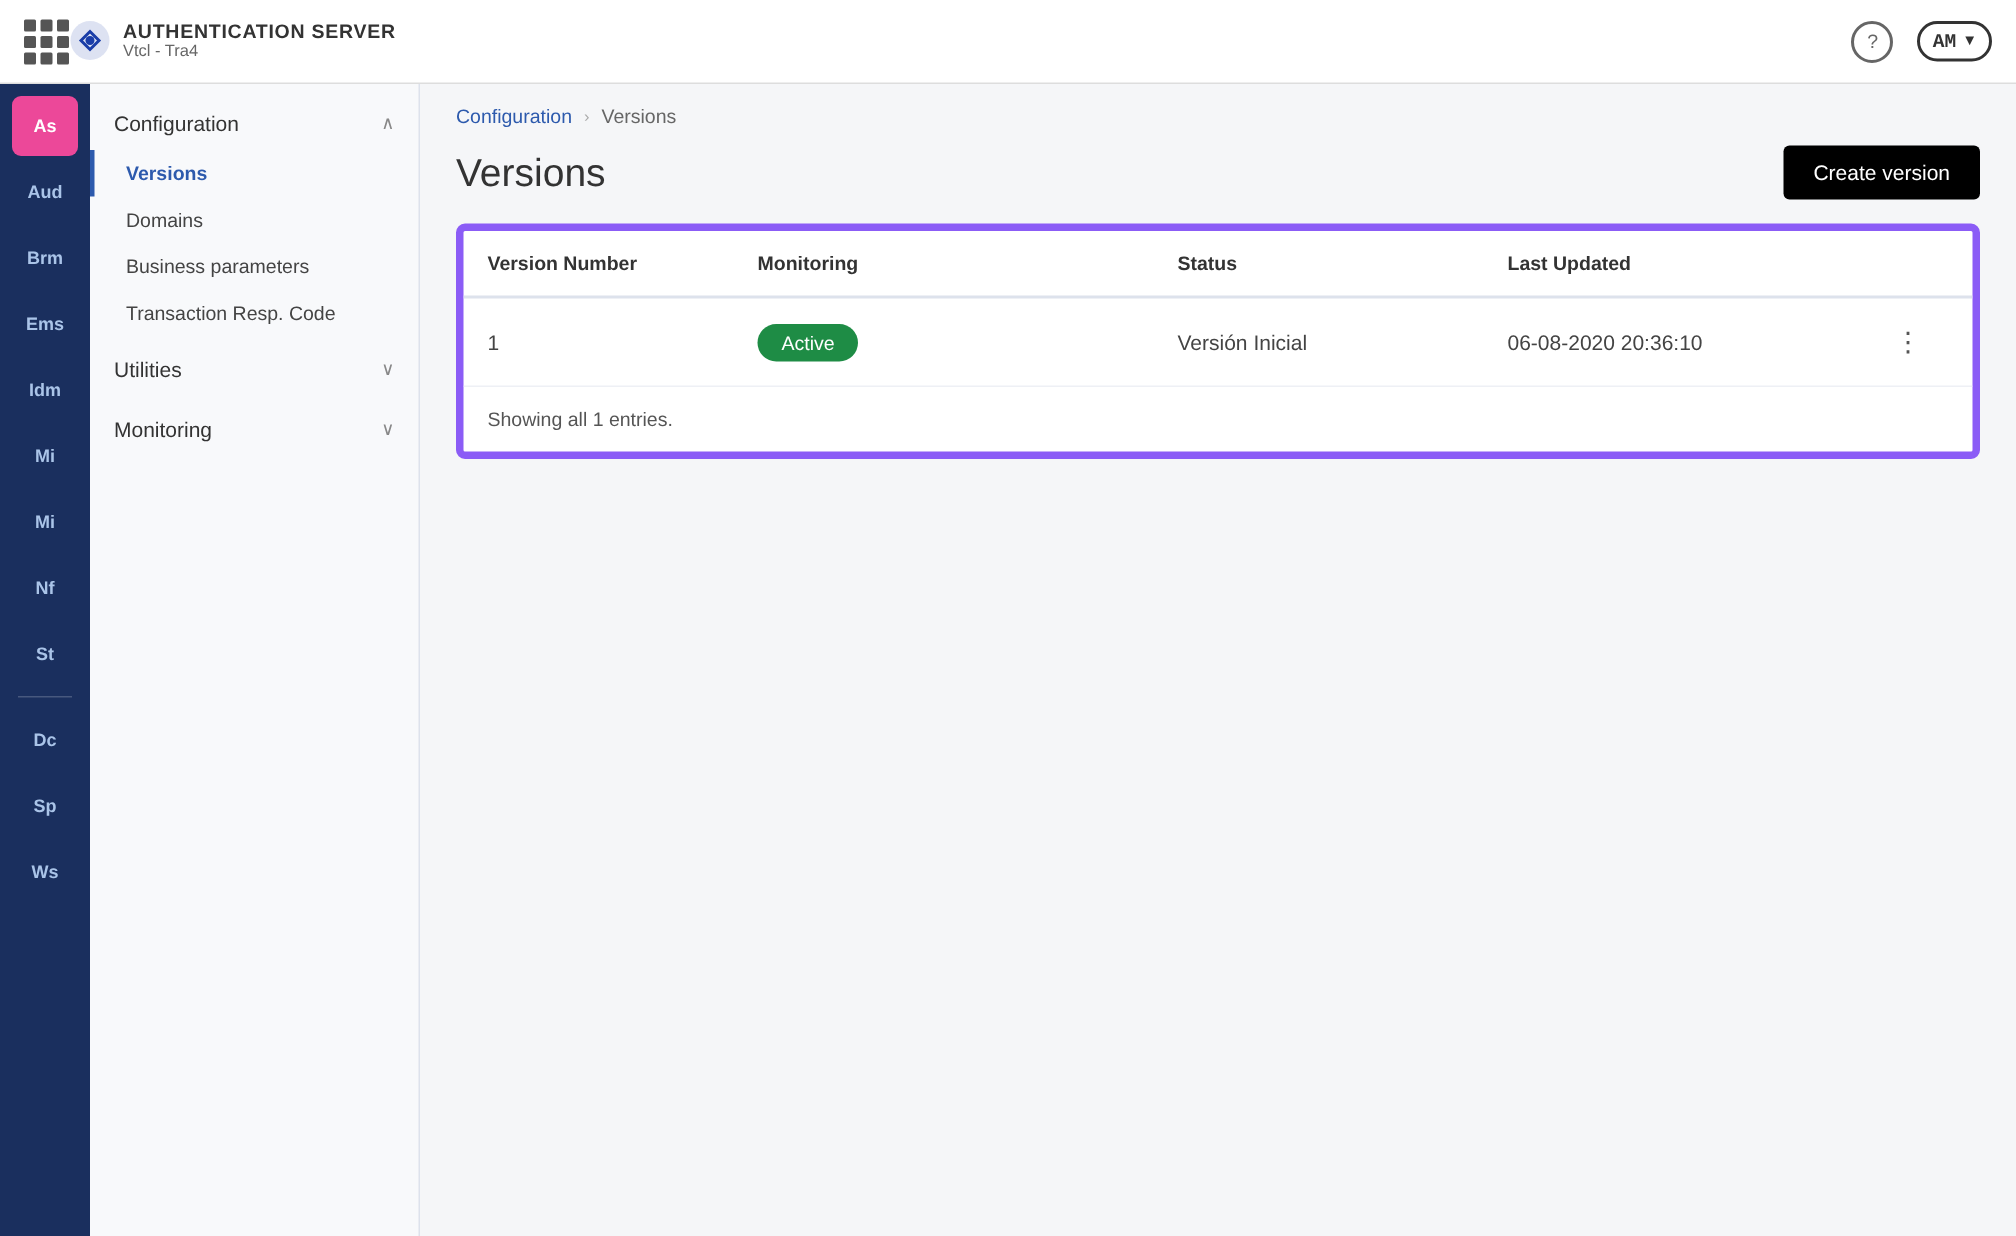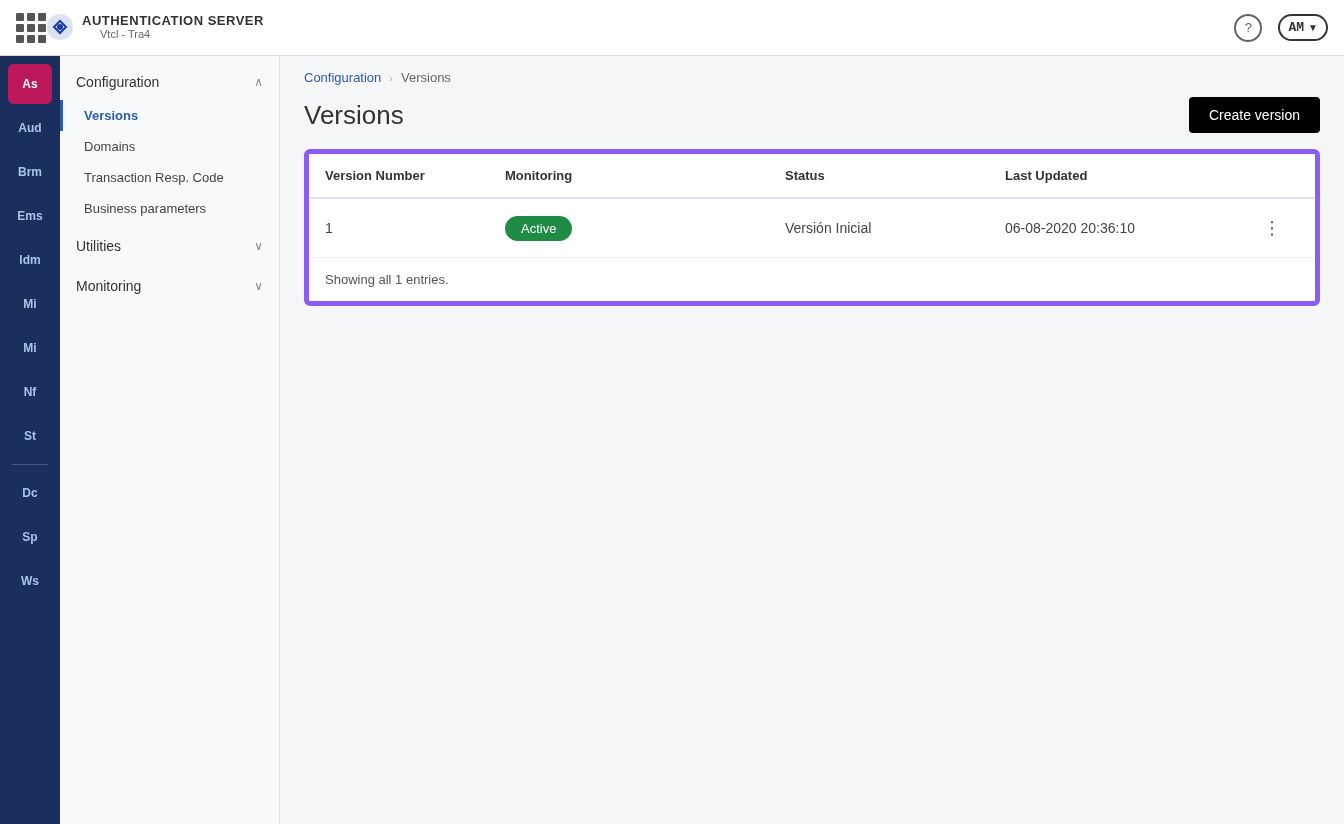--- a/index.html
+++ b/index.html
@@ -11,21 +11,21 @@
       background: #fff; height: 56px; padding: 0 16px;
       border-bottom: 1px solid #ddd; flex-shrink: 0;
     }
     .top-header-left { display: flex; align-items: flex-start; }
     .grid-icon { display: grid; grid-template-columns: repeat(3, 8px); gap: 3px; cursor: pointer; }
     .grid-dot { width: 8px; height: 8px; background: #555; border-radius: 1px; }
     .logo { display: flex; align-items: center; gap: 8px; }
     .logo-icon { width: 28px; height: 28px; }
     .logo-text { display: flex; flex-direction: column; }
     .logo-title { font-size: 13px; font-weight: 700; color: #333; letter-spacing: 0.5px; }
-    .logo-subtitle { font-size: 11px; color: #666; margin-left: 18px; }
+    .logo-subtitle { font-size: 11px; color: #666; }
     .top-header-right { display: flex; align-items: center; gap: 16px; }
     .help-btn {
       width: 28px; height: 28px; border-radius: 50%; border: 2px solid #666;
       display: flex; align-items: center; justify-content: center;
       font-size: 13px; color: #666; cursor: pointer; background: #fff;
     }
     .user-btn {
       display: flex; align-items: center; gap: 4px; cursor: pointer;
       border: 2px solid #333; border-radius: 20px; padding: 4px 8px;
       background: #fff;
@@ -39,21 +39,21 @@
     
     .icon-nav {
       width: 60px; background: #1a2f5e; display: flex; flex-direction: column;
       align-items: center; padding-top: 8px; gap: 4px; flex-shrink: 0;
       overflow-y: auto;
     }
     .nav-icon-item {
       width: 44px; height: 40px; display: flex; align-items: center; justify-content: center;
       border-radius: 6px; cursor: pointer; color: #aac4e8; font-size: 12px; font-weight: 600;
     }
-    .nav-icon-item.active { background: #be185d; color: #fff; }
+    .nav-icon-item.active { background: #ec4899; color: #fff; }
     .nav-divider { width: 36px; height: 1px; background: rgba(255,255,255,0.2); margin: 4px 0; }
 
     
     .sidebar {
       width: 220px; background: #f8f9fb; border-right: 1px solid #dde2ec;
       display: flex; flex-direction: column; flex-shrink: 0; overflow-y: auto;
       padding-top: 8px;
     }
     .sidebar-section { margin-bottom: 4px; }
     .sidebar-header {
@@ -177,22 +177,22 @@
 
   <div class="sidebar">
     <div class="sidebar-section">
       <div class="sidebar-header">
         <span>Configuration</span>
         <span class="chevron">∧</span>
       </div>
       <div class="sidebar-items">
         <div class="sidebar-item active">Versions</div>
         <div class="sidebar-item">Domains</div>
+        <div class="sidebar-item">Business parameters</div>
         <div class="sidebar-item">Transaction Resp. Code</div>
-        <div class="sidebar-item">Business parameters</div>
       </div>
     </div>
     <div class="sidebar-section">
       <div class="sidebar-header">
         <span>Utilities</span>
         <span class="chevron">∨</span>
       </div>
     </div>
     <div class="sidebar-section">
       <div class="sidebar-header">

